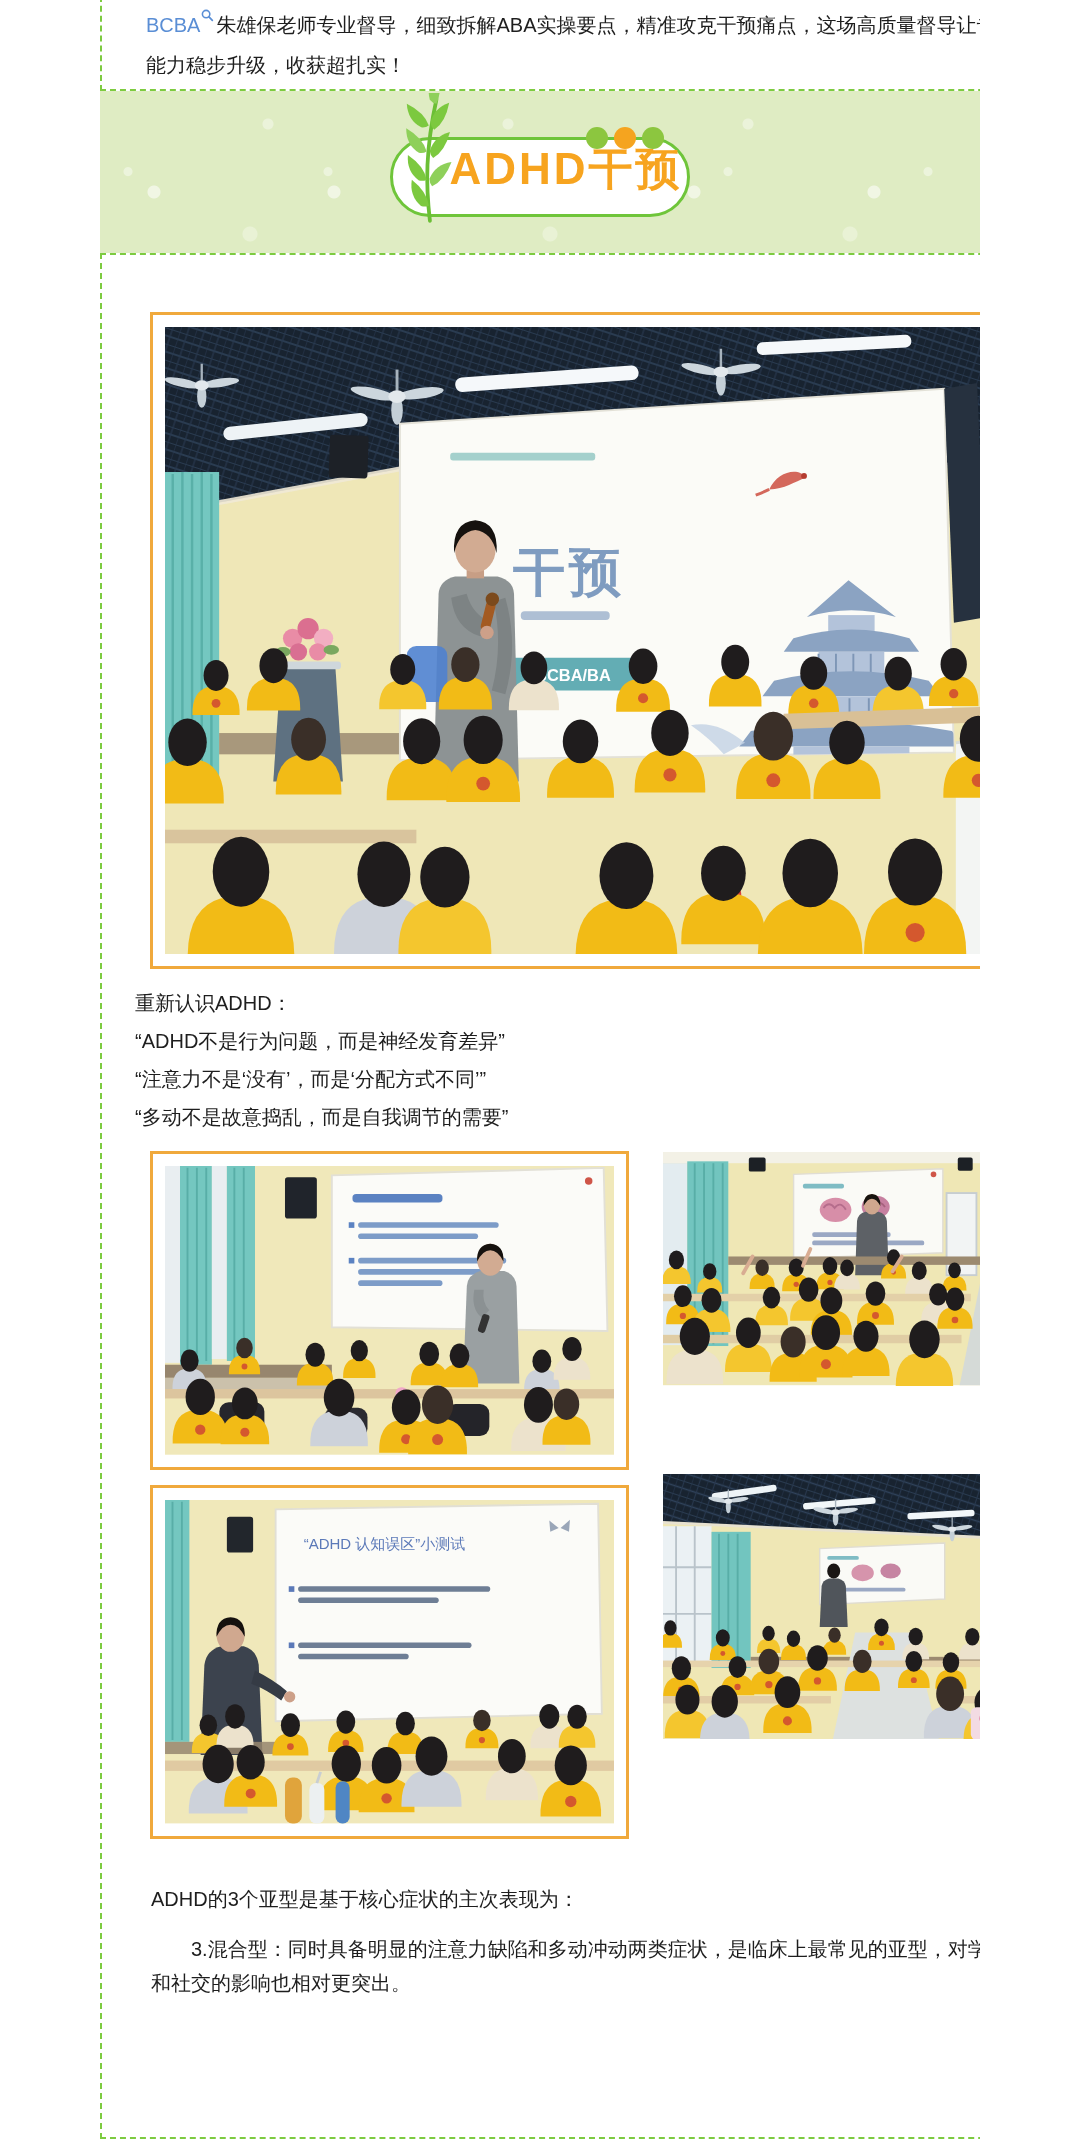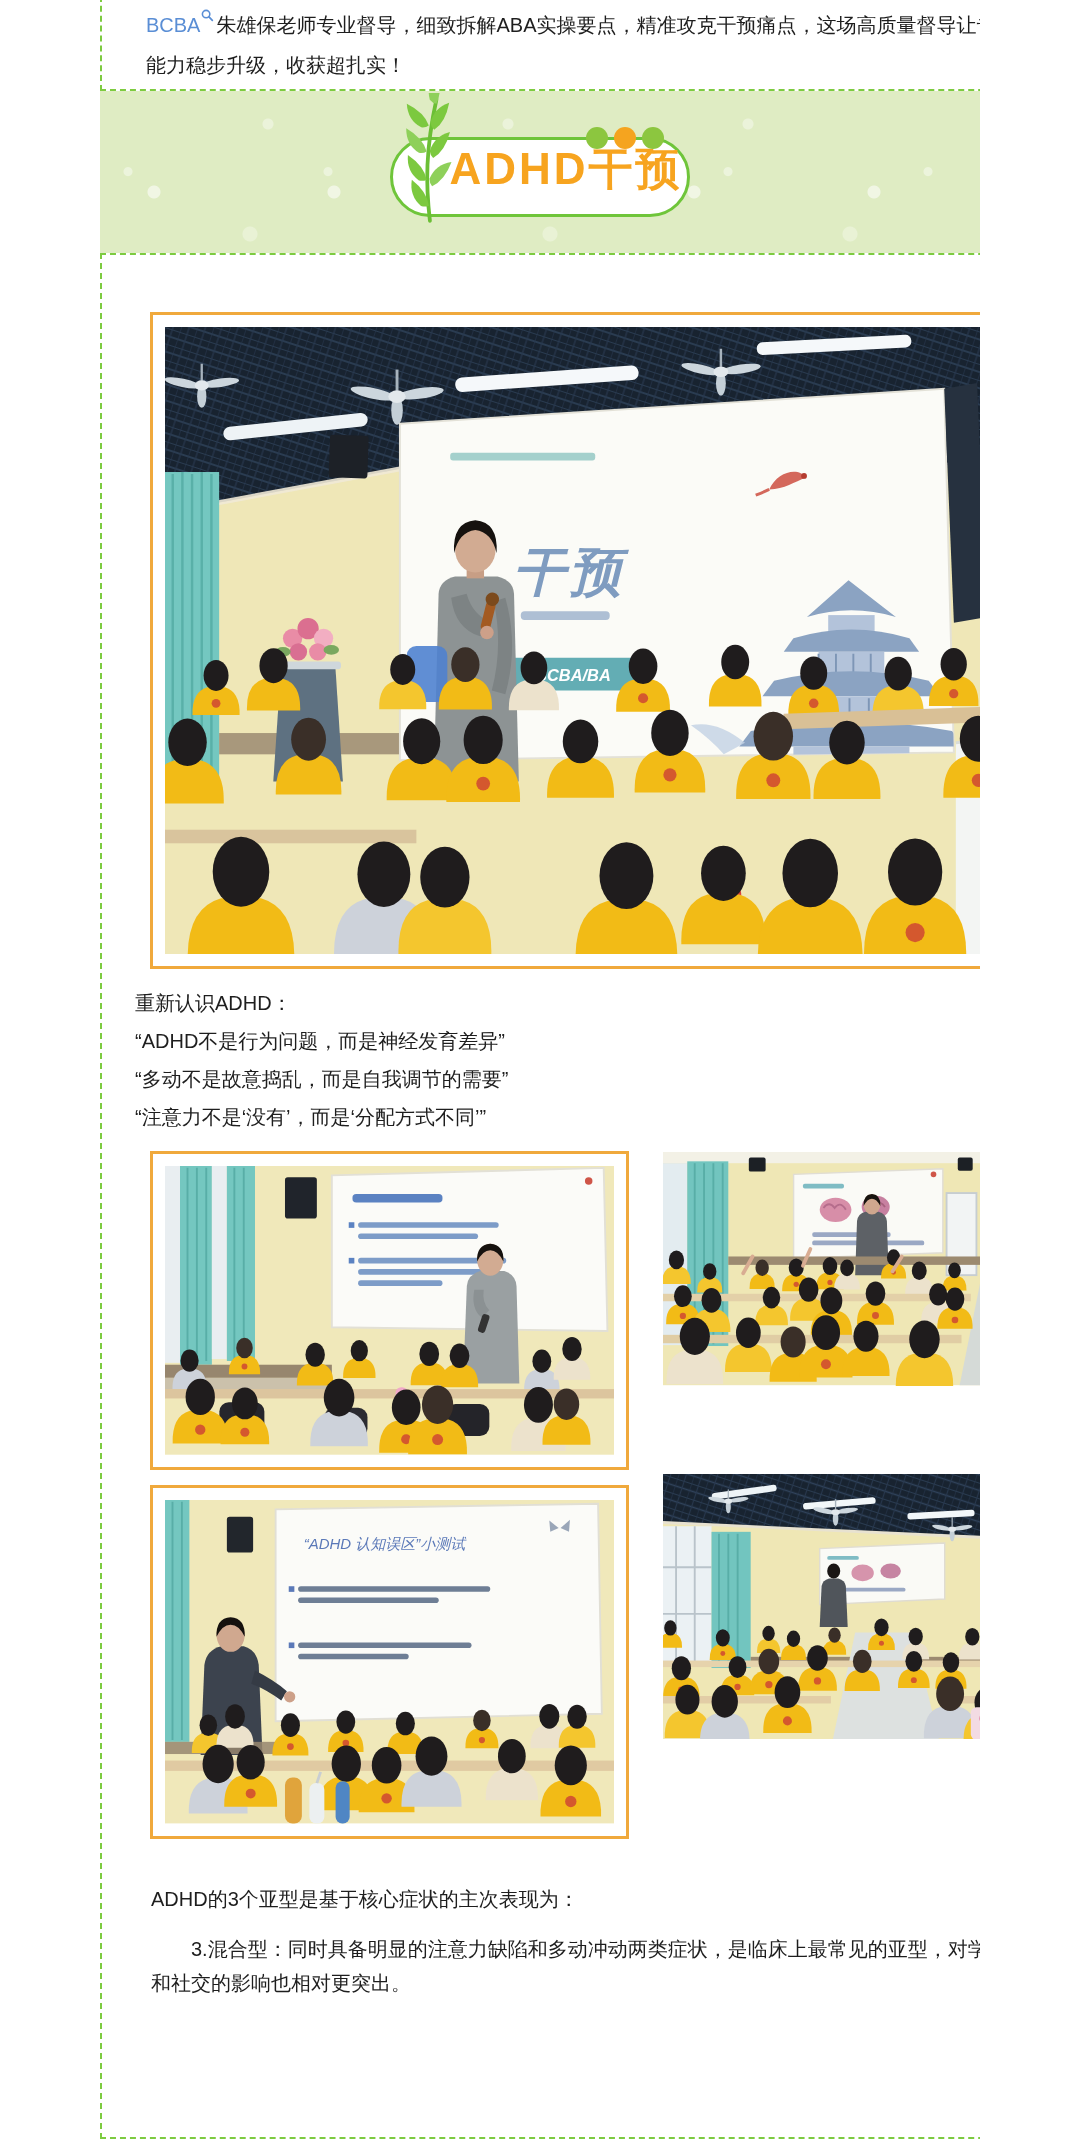--- a/index.html
+++ b/index.html
@@ -37,21 +37,21 @@
   }
   .pill-text{font-size:44px;font-weight:bold;color:#f7a41f;letter-spacing:3px;white-space:nowrap;}
   .wheat{position:absolute;left:2px;top:-24px;width:78px;height:130px;z-index:3;}
   .dots{position:absolute;top:10px;right:26px;display:flex;z-index:2;}
   .dot{width:22px;height:22px;border-radius:50%;margin-left:6px;}
   .dot-green{background:#8cc63f;}
   .dot-orange{background:#f5a41f;}
   .dot-green2{background:#8cc63f;}
 
   .box-main{margin-top:32px;padding:42px 33px 60px;min-height:1886px;}
-  figure{margin:15px;font-style:italic;}
+  figure{margin:15px;}
   .photo-frame{
     border:3px solid #f0a93c;background:#fff;padding:12px;box-sizing:border-box;
   }
   .photo-frame svg,.photo-raw svg{display:block;width:100%;height:auto;}
   .recognize{margin-top:12px;font-size:20px;line-height:38px;color:#1e1e1e;}
   .recognize p{margin:0;}
   .gallery{display:flex;gap:4px;margin-top:0;}
   .col-left{width:509px;flex:none;}
   .col-right{flex:1;min-width:0;}
   .frame-c{margin-top:12px;}
@@ -323,22 +323,22 @@
                 <ellipse cx="0" cy="-8" rx="17" ry="21" fill="#1f1c1d"></ellipse>
               </g>
             </g>
         </g>
       </svg>
     </figure>
 
     <div class="recognize">
       <p>重新认识ADHD：</p>
       <p>“ADHD不是行为问题，而是神经发育差异”</p>
+      <p>“注意力不是‘没有’，而是‘分配方式不同’”</p>
       <p>“多动不是故意捣乱，而是自我调节的需要”</p>
-      <p>“注意力不是‘没有’，而是‘分配方式不同’”</p>
     </div>
 
     <div class="gallery">
       <div class="col-left">
         <figure class="photo-frame">
           <svg viewBox="0 0 479 308">
             <rect width="479" height="308" fill="#f0e8ba"></rect>
             <g>
               <rect x="0" y="0" width="16" height="210" fill="#e9eef1"></rect>
               <rect x="16" y="0" width="34" height="212" fill="#74c7c0"></rect>

